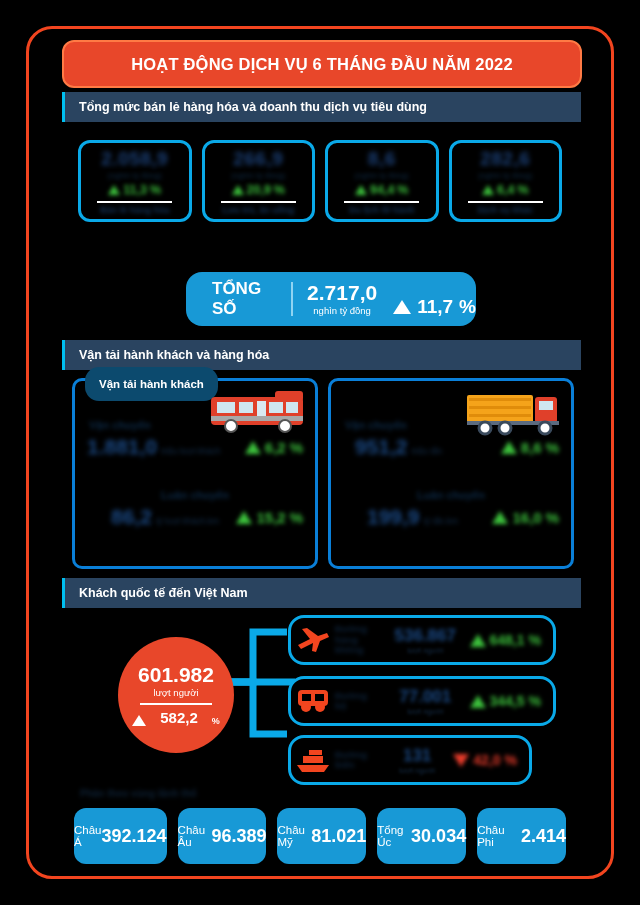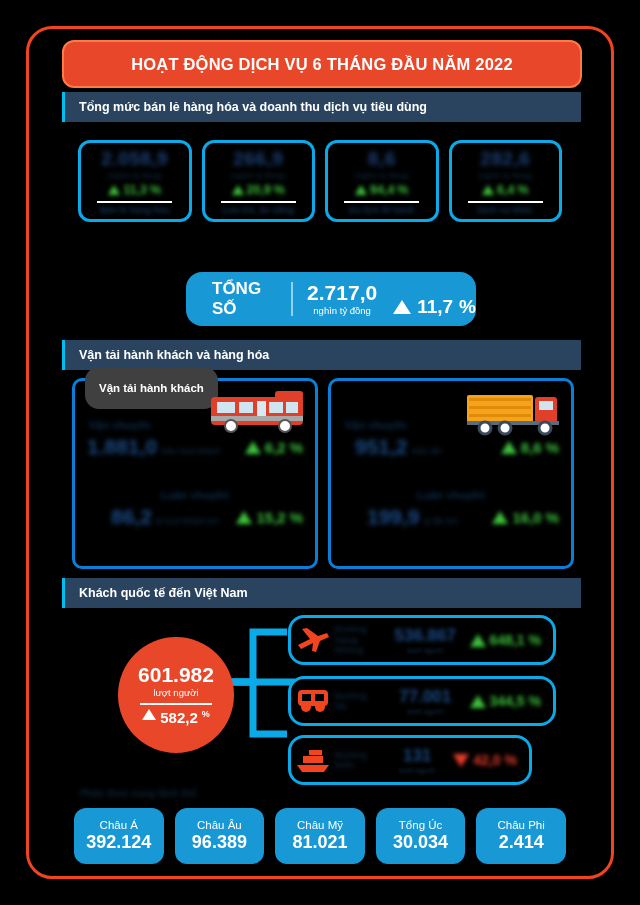--- a/index.html
+++ b/index.html
@@ -62,42 +62,42 @@
   .total .num{font-size:21px;font-weight:bold;line-height:1;}
   .total .numunit{font-size:9.5px;margin-top:2px;}
   .total .chg{display:flex;align-items:center;gap:6px;margin-left:16px;font-size:19px;font-weight:bold;margin-top:16px;}
   .total .chg .tri{width:0;height:0;border-left:9px solid transparent;border-right:9px solid transparent;border-bottom:14px solid #fff;}
 
   
   .tp{position:absolute;top:378px;height:185px;border:3px solid #0a7fd8;border-radius:10px;background:#000;}
   .tp.left{left:72px;width:240px;}
   .tp.right{left:328px;width:240px;}
   .tp .pill{
-    position:absolute;left:10px;top:-14px;height:42px;padding:0 14px;
-    background:#404040;border-radius:14px;display:flex;align-items:center;
+    position:absolute;left:10px;top:-14px;height:34px;padding:0 14px;
+    background:#0c4a6e;border-radius:14px;display:flex;align-items:center;
     font-size:11.5px;font-weight:bold;white-space:nowrap;
   }
   .tp .veh{position:absolute;right:6px;top:4px;}
   .metric{position:absolute;left:0;right:0;}
   .metric .cap{font-size:11px;font-weight:bold;color:#0d2a47;filter:blur(2.1px);text-align:center;}
   .metric .row{display:flex;align-items:center;justify-content:space-between;padding:0 12px;margin-top:4px;}
   .metric .val{font-size:21px;font-weight:bold;color:#1b4a86;filter:blur(2.4px);}
   .metric .vunit{font-size:8.5px;color:#14304f;filter:blur(1.9px);margin-left:4px;align-self:flex-end;padding-bottom:3px;}
   .metric .grow{display:flex;align-items:center;gap:4px;font-size:15px;font-weight:bold;color:#3cc13c;filter:blur(2.3px);}
   .metric .grow .tri{width:0;height:0;border-left:8px solid transparent;border-right:8px solid transparent;border-bottom:13px solid #3cc13c;filter:none;}
 
   
   .circle{
     position:absolute;left:118px;top:637px;width:116px;height:116px;border-radius:50%;
     background:#e8472a;display:flex;flex-direction:column;align-items:center;justify-content:center;
   }
   .circle .n{font-size:21px;font-weight:bold;line-height:1;}
   .circle .u{font-size:9.5px;margin-top:2px;}
   .circle .hr{width:62%;height:1.5px;background:#fff;margin:5px 0 4px;}
-  .circle .d{display:flex;align-items:flex-start;gap:4px;font-size:15px;font-weight:bold;}
+  .circle .d{display:flex;align-items:flex-end;gap:14px;font-size:15px;font-weight:bold;}
   .circle .d .tri{width:0;height:0;border-left:7px solid transparent;border-right:7px solid transparent;border-bottom:11px solid #fff;}
   .circle .d sup{font-size:9px;}
 
   .mode{
     position:absolute;border:3px solid #0aa9e8;border-radius:16px;background:#000;
     display:flex;align-items:center;height:44px;
   }
   .mode .mi{width:44px;display:flex;align-items:center;justify-content:center;flex:none;}
   .mode .ml{font-size:9.5px;font-weight:bold;color:#0d2239;filter:blur(2px);line-height:1.1;width:46px;}
   .mode .mv{flex:1;display:flex;flex-direction:column;align-items:center;}
@@ -109,21 +109,21 @@
   .mode .mc .tri{width:0;height:0;border-left:8px solid transparent;border-right:8px solid transparent;filter:none;}
   .mode .mc.up .tri{border-bottom:13px solid #3cc13c;}
   .mode .mc.down .tri{border-top:13px solid #e83b2a;}
 
   svg.conn{position:absolute;left:225px;top:610px;}
 
   .region-label{position:absolute;left:80px;top:788px;font-size:10px;font-weight:bold;color:#0e2135;filter:blur(2.1px);}
   .regions{position:absolute;left:74px;top:808px;width:492px;height:56px;display:flex;gap:11px;}
   .region{
     flex:1;background:#1899d6;border-radius:12px;
-    display:flex;flex-direction:column;align-items:center;justify-content:center;
+    display:flex;flex-direction:row;align-items:center;justify-content:center;
   }
   .region .rn{font-size:11.5px;}
   .region .rv{font-size:18px;font-weight:bold;margin-top:1px;}
 </style>
 </head>
 <body>
 
 <div class="poster">
   <div class="outer-frame"></div>
 

